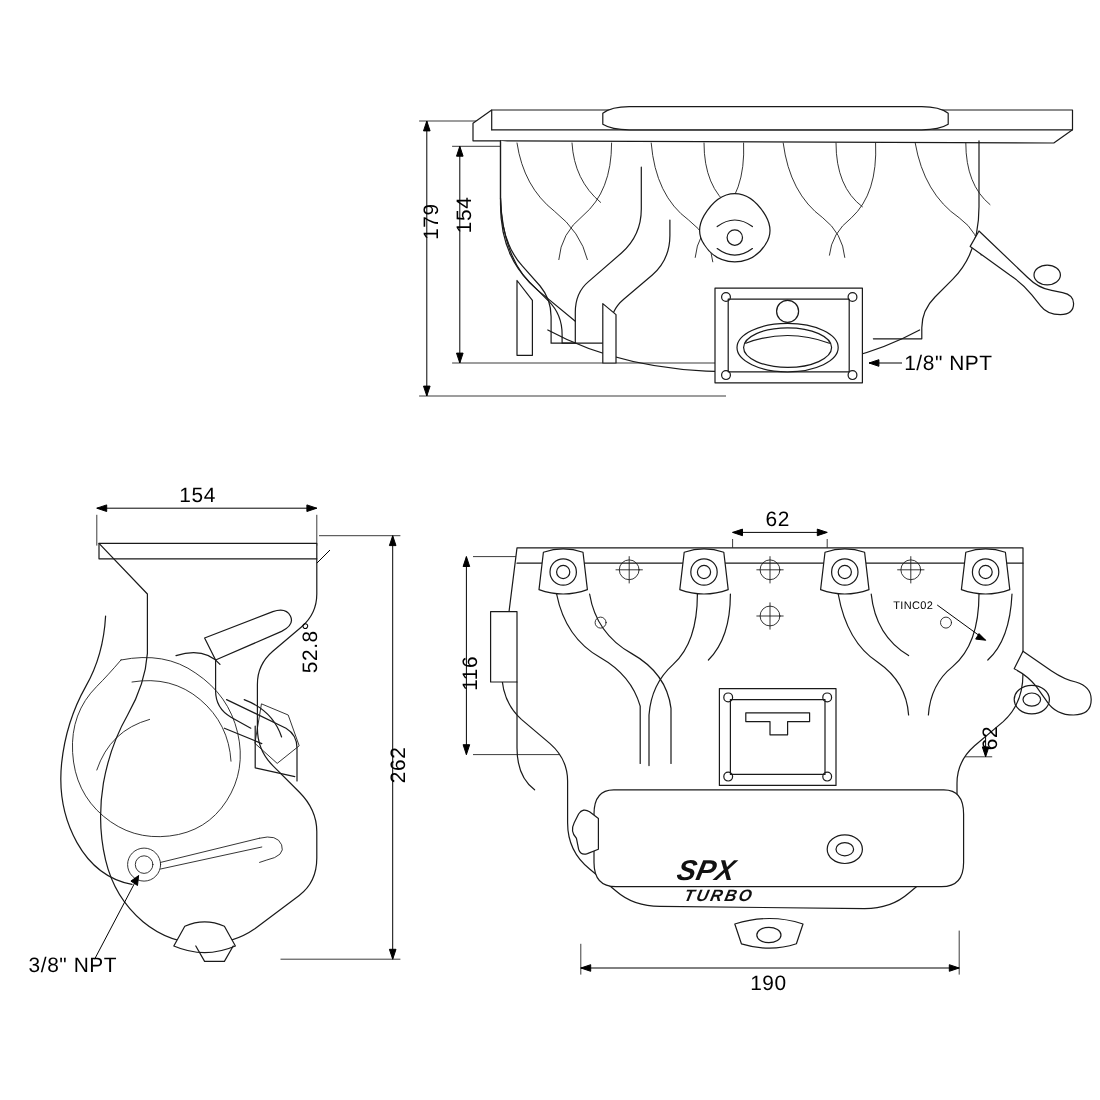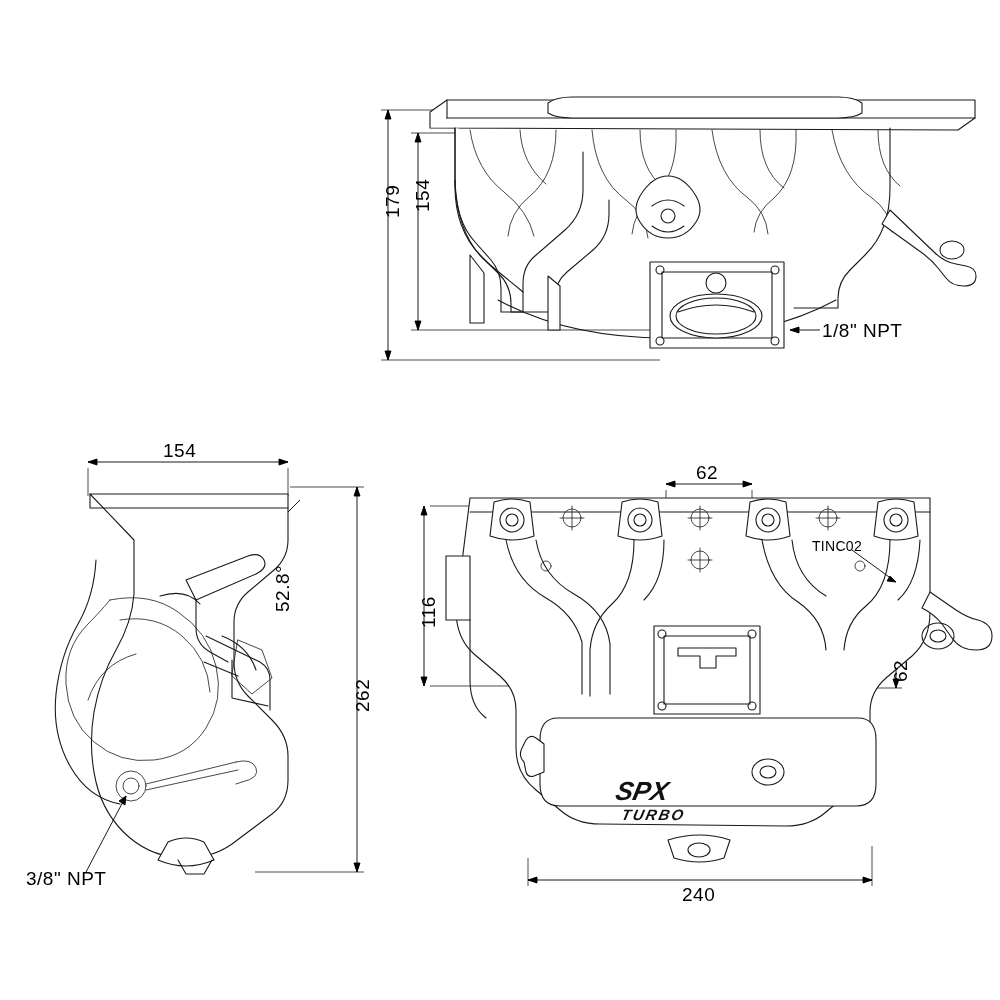--- a/index.html
+++ b/index.html
@@ -1,20 +1,20 @@
 <!DOCTYPE html>
 <html><head>
 <meta charset="utf-8">
 <style>
   html,body{margin:0;padding:0;background:#ffffff;}
   body{width:1000px;height:1000px;font-family:"Liberation Sans",sans-serif;color:#111;}
   #sheet{position:relative;width:1000px;height:1000px;overflow:hidden;background:#fff;}
   .dimtext{position:absolute;font-size:19px;letter-spacing:.5px;color:#000;white-space:nowrap;}
   .dimtext.vert{transform:rotate(-90deg);transform-origin:left top;}
-  .tiny{font-size:14px;letter-spacing:.3px;}
+  .tiny{font-size:10px;letter-spacing:.3px;margin-top:8px;}
   svg{position:absolute;left:0;top:0;}
   .ln{stroke:#000;fill:none;}
   .thin{stroke-width:0.9;}
   .xthin{stroke-width:0.7;}
   .part{stroke:#1a1a1a;stroke-width:1.1;fill:none;stroke-linejoin:round;stroke-linecap:round;}
   .part2{stroke:#1a1a1a;stroke-width:0.8;fill:none;stroke-linejoin:round;stroke-linecap:round;}
   .fillw{fill:#ffffff;}
   .logo{position:absolute;font-family:"Liberation Sans",sans-serif;font-style:italic;font-weight:bold;color:#111;}
 </style>
 </head>
@@ -298,20 +298,20 @@
   <div class="dimtext" style="left:822px; top:320px;">1/8" NPT</div>
 
   <div class="dimtext" style="left:163px; top:440px;">154</div>
   <div class="dimtext vert" style="left:352px; top:712px;">262</div>
   <div class="dimtext vert" style="left:272px; top:612px;">52.8°</div>
   <div class="dimtext" style="left:26px; top:868px;">3/8" NPT</div>
 
   <div class="dimtext" style="left:696px; top:462px;">62</div>
   <div class="dimtext vert" style="left:418px; top:628px;">116</div>
   <div class="dimtext vert" style="left:890px; top:682px;">62</div>
-  <div class="dimtext" style="left:682px; top:884px;">240</div>
+  <div class="dimtext" style="left:682px; top:884px;">190</div>
 
   <div class="dimtext tiny" style="left:812px; top:538px;">TINC02</div>
 
   <div class="logo" style="left:616px; top:776px; font-size:26px; transform:skewX(-12deg);">SPX</div>
   <div class="logo" style="left:622px; top:806px; font-size:15px; letter-spacing:2px; transform:skewX(-12deg);">TURBO</div>
 
 </div>
 
 </body></html>

